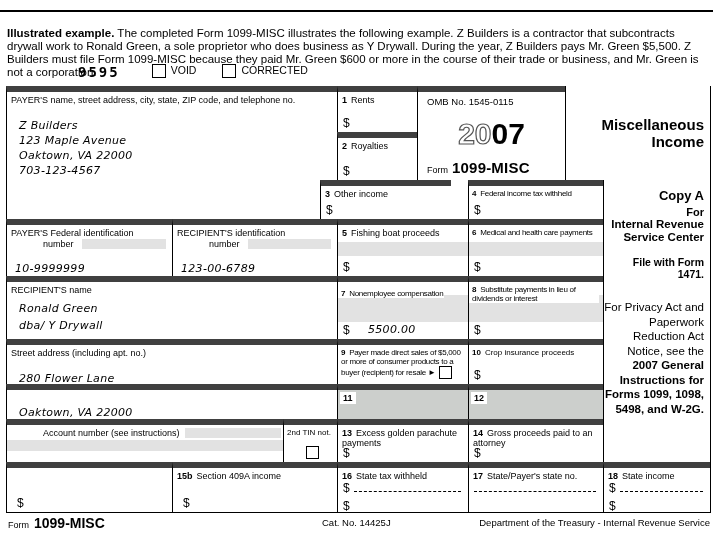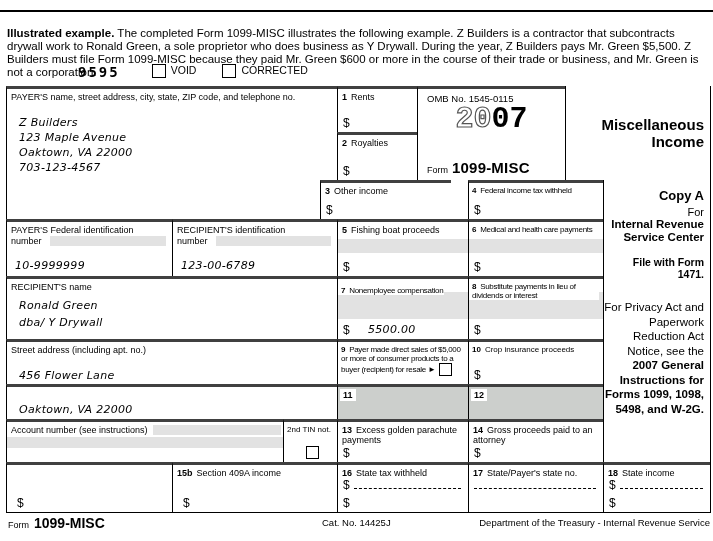--- a/index.html
+++ b/index.html
@@ -7,48 +7,48 @@
          font-family:"Liberation Sans",sans-serif;overflow:hidden;}
   .toprule{position:absolute;left:0;top:10px;width:713px;height:2px;background:#000;}
   .intro{position:absolute;left:7px;top:27px;width:702px;font-size:11.5px;line-height:13px;}
   .intro b{font-weight:bold;}
   .coderow{position:absolute;left:0;top:64px;width:688px;height:20px;display:flex;align-items:flex-start;}
   .code{margin-left:78px;font-family:"DejaVu Sans Mono",monospace;font-size:14px;font-weight:bold;letter-spacing:2px;}
   .cb{width:12px;height:12px;border:1px solid #000;display:inline-block;background:#fff;flex:0 0 auto;}
   .cblbl{font-size:10.5px;margin-left:5px;}
   .form{position:absolute;left:6px;top:86px;width:705px;height:427px;box-sizing:border-box;
         border-right:1px solid #000;border-bottom:1px solid #000;}
-  .cell{position:absolute;box-sizing:border-box;border-top:3px solid #404040;border-left:1px solid #000;background:#fff;}
+  .cell{position:absolute;box-sizing:border-box;border-top:6px solid #404040;border-left:1px solid #000;background:#fff;}
   .lbl{font-size:9px;line-height:10px;padding:3px 2px 0 4px;position:relative;z-index:2;}
   .lblsm{font-size:8px;line-height:9px;padding:3px 1px 0 3px;position:relative;z-index:2;}
   .cond{letter-spacing:-0.3px;}
   .num{font-weight:bold;margin-right:4px;}
   .dollar{position:absolute;left:5px;bottom:2px;font-size:12px;}
   .hw{font-family:"DejaVu Sans",sans-serif;font-style:italic;font-size:11px;letter-spacing:.3px;}
   .band{background:#e2e2e2;}
   .graycell{background:#cccfcc;}
   .chip{background:#fff;display:inline-block;padding:1px 3px;font-size:9px;font-weight:bold;}
   .ombt{font-size:9.5px;padding:4px 0 0 9px;}
-  .year{text-align:center;font-size:30px;font-weight:bold;line-height:30px;font-family:Liberation Mono, monospace;}
+  .year{text-align:center;margin-top:12px;font-size:30px;font-weight:bold;line-height:30px;font-family:Liberation Sans, sans-serif;}
   .yo{color:#fff;-webkit-text-stroke:1.2px #555;}
   .yb{color:#000;}
   .formline{position:absolute;left:9px;bottom:4px;font-size:9px;}
   .formline b{font-size:15px;margin-left:4px;letter-spacing:.2px;}
   .title{font-weight:bold;font-size:15px;line-height:17px;text-align:right;padding:30px 6px 0 0;}
   .copya{text-align:right;padding-right:6px;}
   .ca1{font-weight:bold;font-size:13px;margin-top:8px;}
-  .ca2{font-weight:normal;font-size:11px;margin-top:3px;}
+  .ca2{font-weight:bold;font-size:11px;margin-top:3px;}
   .ca3{font-weight:bold;font-size:11.5px;line-height:13px;}
   .ca5{font-weight:bold;font-size:10.5px;margin-top:12px;}
   .priv{font-size:11.5px;line-height:14.5px;margin-top:20px;}
   .priv b{font-size:11.5px;}
   .staterow{position:absolute;left:5px;right:5px;display:flex;align-items:flex-end;}
   .dash{flex:1;border-bottom:1.5px dashed #000;margin:0 2px 3px 4px;height:1px;}
   .sd{font-size:12px;}
-  .bandline{display:flex;align-items:center;}
+  .bandline{display:flex;align-items:center;margin-left:32px;}
   .bandline .band{height:10px;}
   .arrowbox{display:inline-flex;align-items:center;}
   .smallcb{width:11px;height:11px;border:1px solid #000;display:inline-block;background:#fff;margin-left:3px;vertical-align:middle;}
   .footer{position:absolute;left:0;top:513px;width:713px;height:24px;}
   .fform{position:absolute;left:8px;top:2px;font-size:9px;}
   .fform b{font-size:14px;margin-left:5px;}
   .fcat{position:absolute;left:322px;top:4px;font-size:9.5px;}
   .fdept{position:absolute;right:3px;top:4px;font-size:9.5px;}
 </style>
 </head>
@@ -169,21 +169,21 @@
       <div class="hw" style="position:absolute;left:30px;bottom:3px">5500.00</div>
     </div>
     <div class="cell" style="left:462px;top:190px;width:135px;height:63px">
       <div class="lblsm cond" style="background:#fff;display:inline-block;max-width:126px"><span class="num">8</span><span>Substitute payments in lieu of dividends or interest</span></div>
       <div class="band" style="position:absolute;left:0;right:0;top:13px;height:27px;z-index:1"></div>
       <div class="dollar">$</div>
     </div>
 
     <div class="cell" style="left:0;top:253px;width:331px;height:45px">
       <div class="lbl">Street address (including apt. no.)</div>
-      <div class="hw" style="position:absolute;left:12px;top:27px">456 Flower Lane</div>
+      <div class="hw" style="position:absolute;left:12px;top:27px">280 Flower Lane</div>
     </div>
 
     <div class="cell" style="left:331px;top:253px;width:131px;height:45px">
       <div class="lblsm cond" style="max-width:125px"><span class="num">9</span><span>Payer made direct sales of $5,000 or more of consumer products to a buyer (recipient) for resale</span>
         <span class="arrowbox">
             <span>►</span>
             <span class="smallcb"></span>
           </span>
       </div>
     </div>

